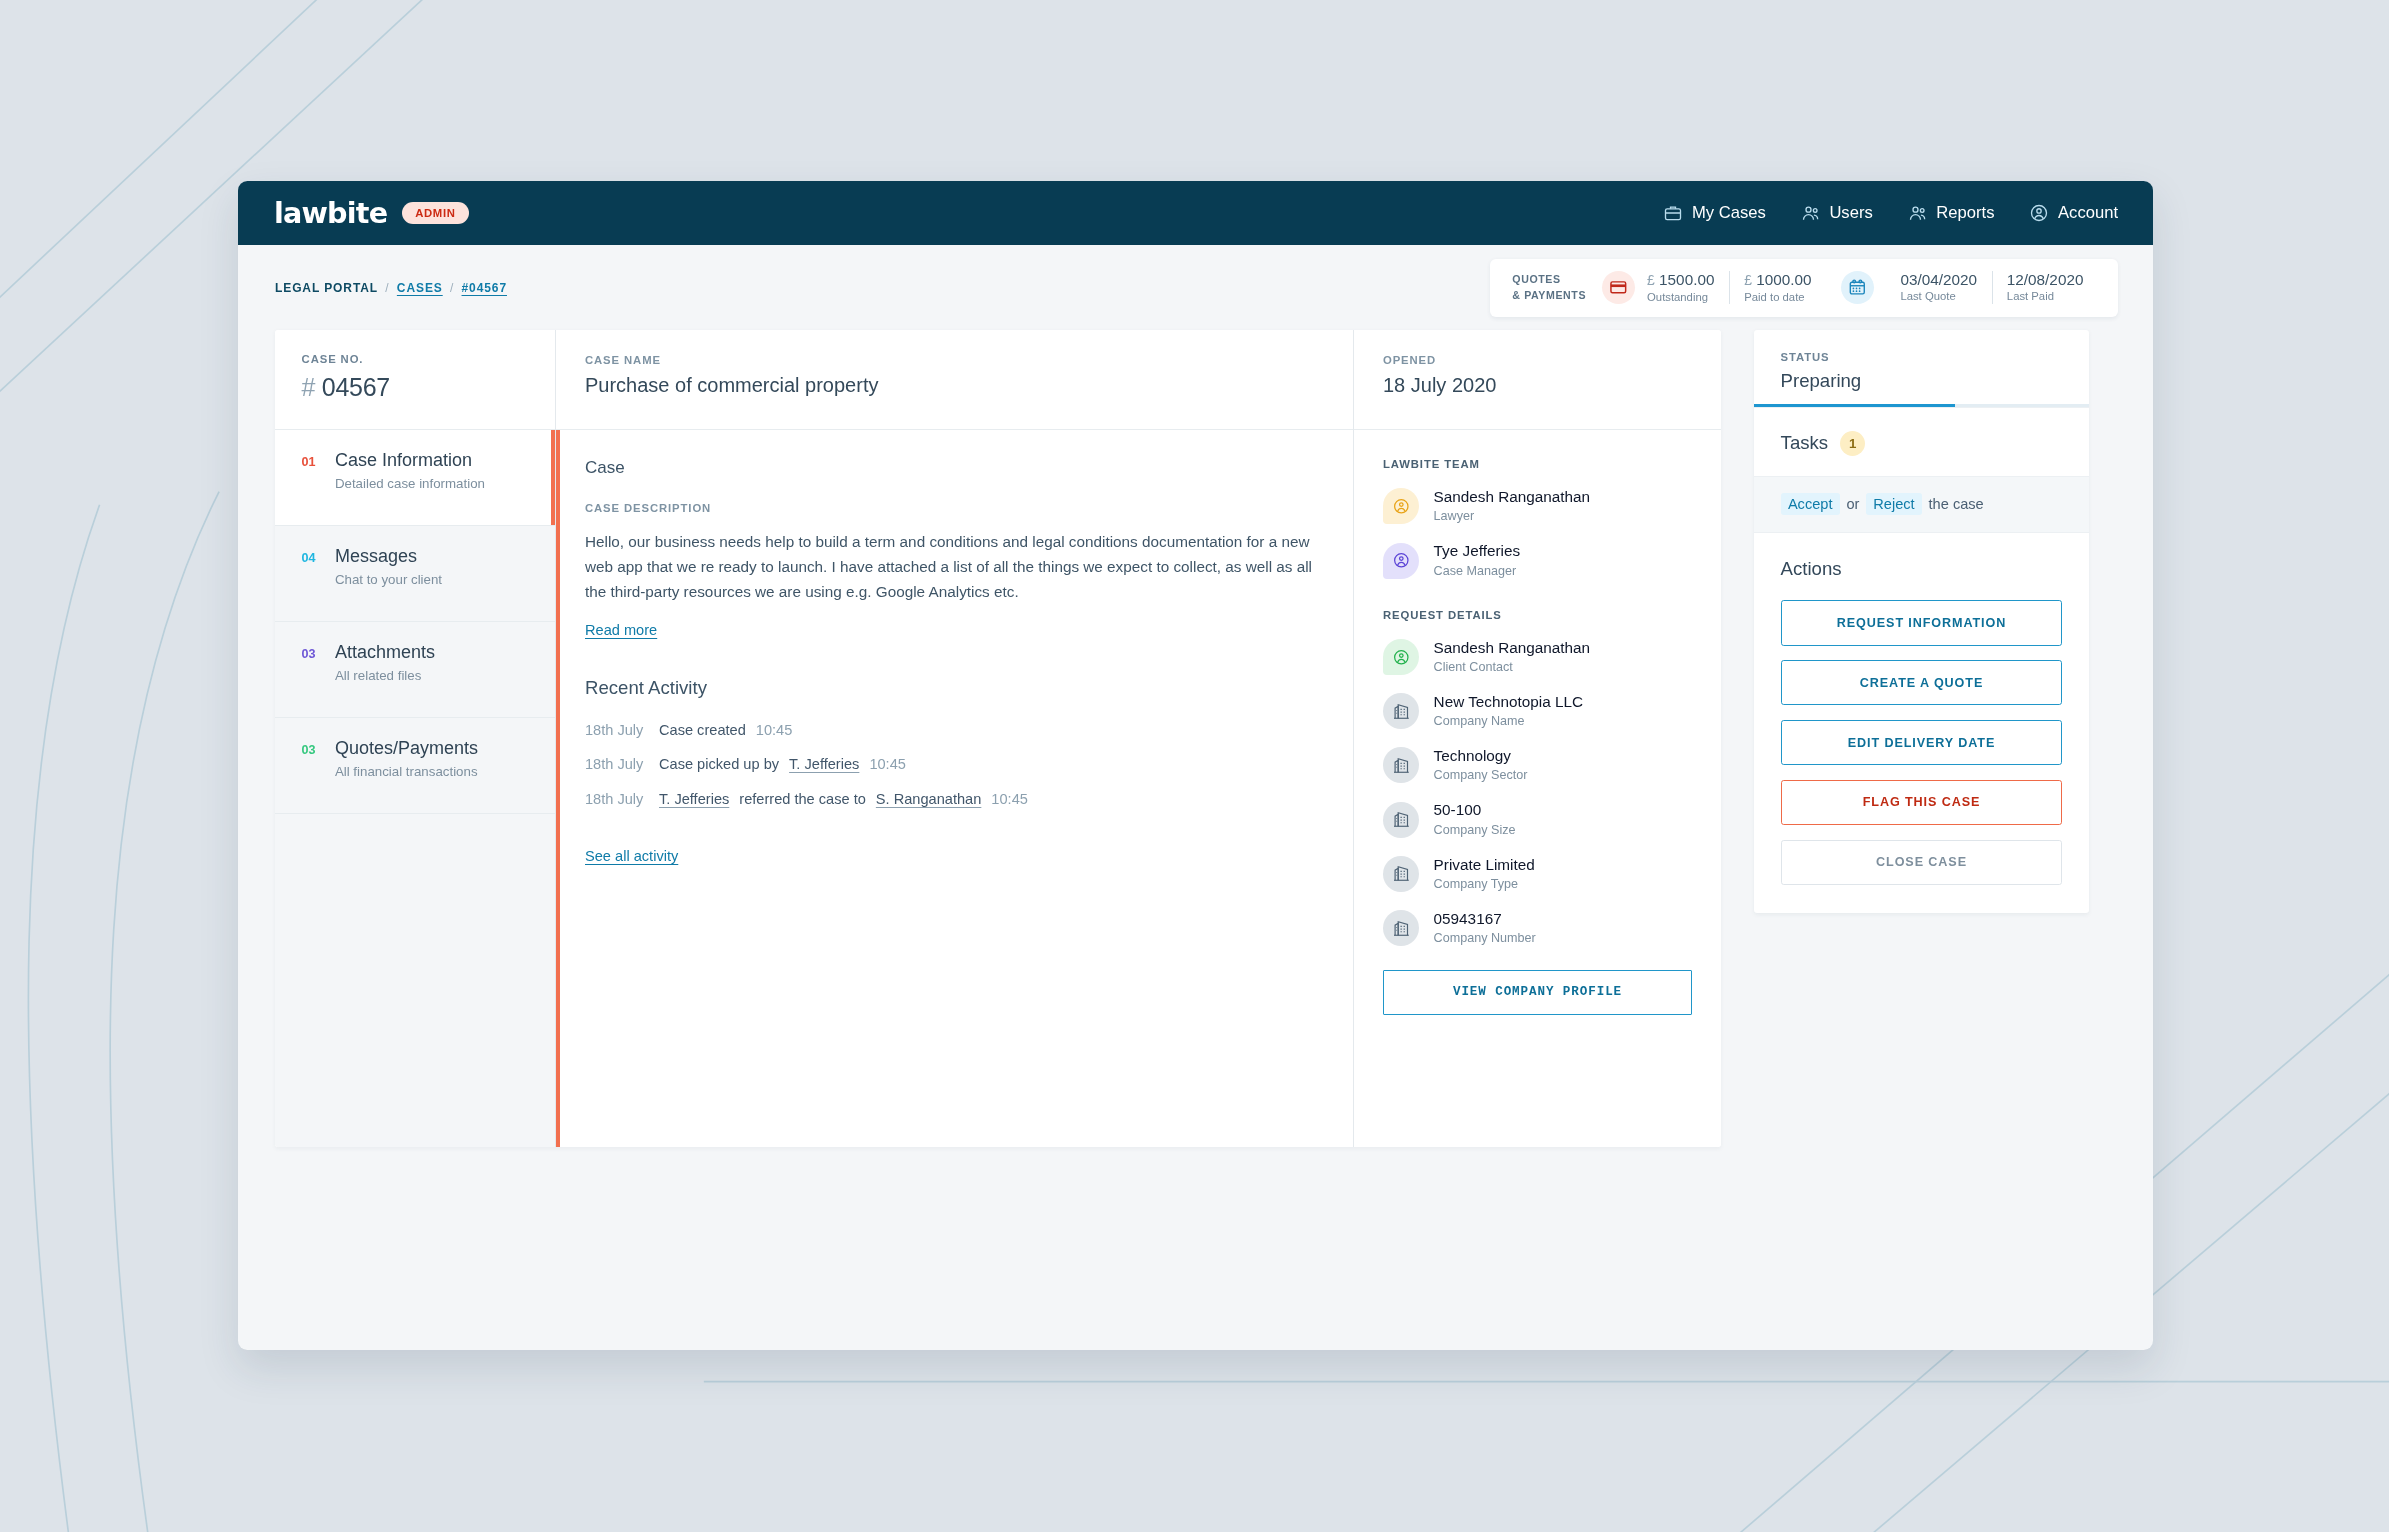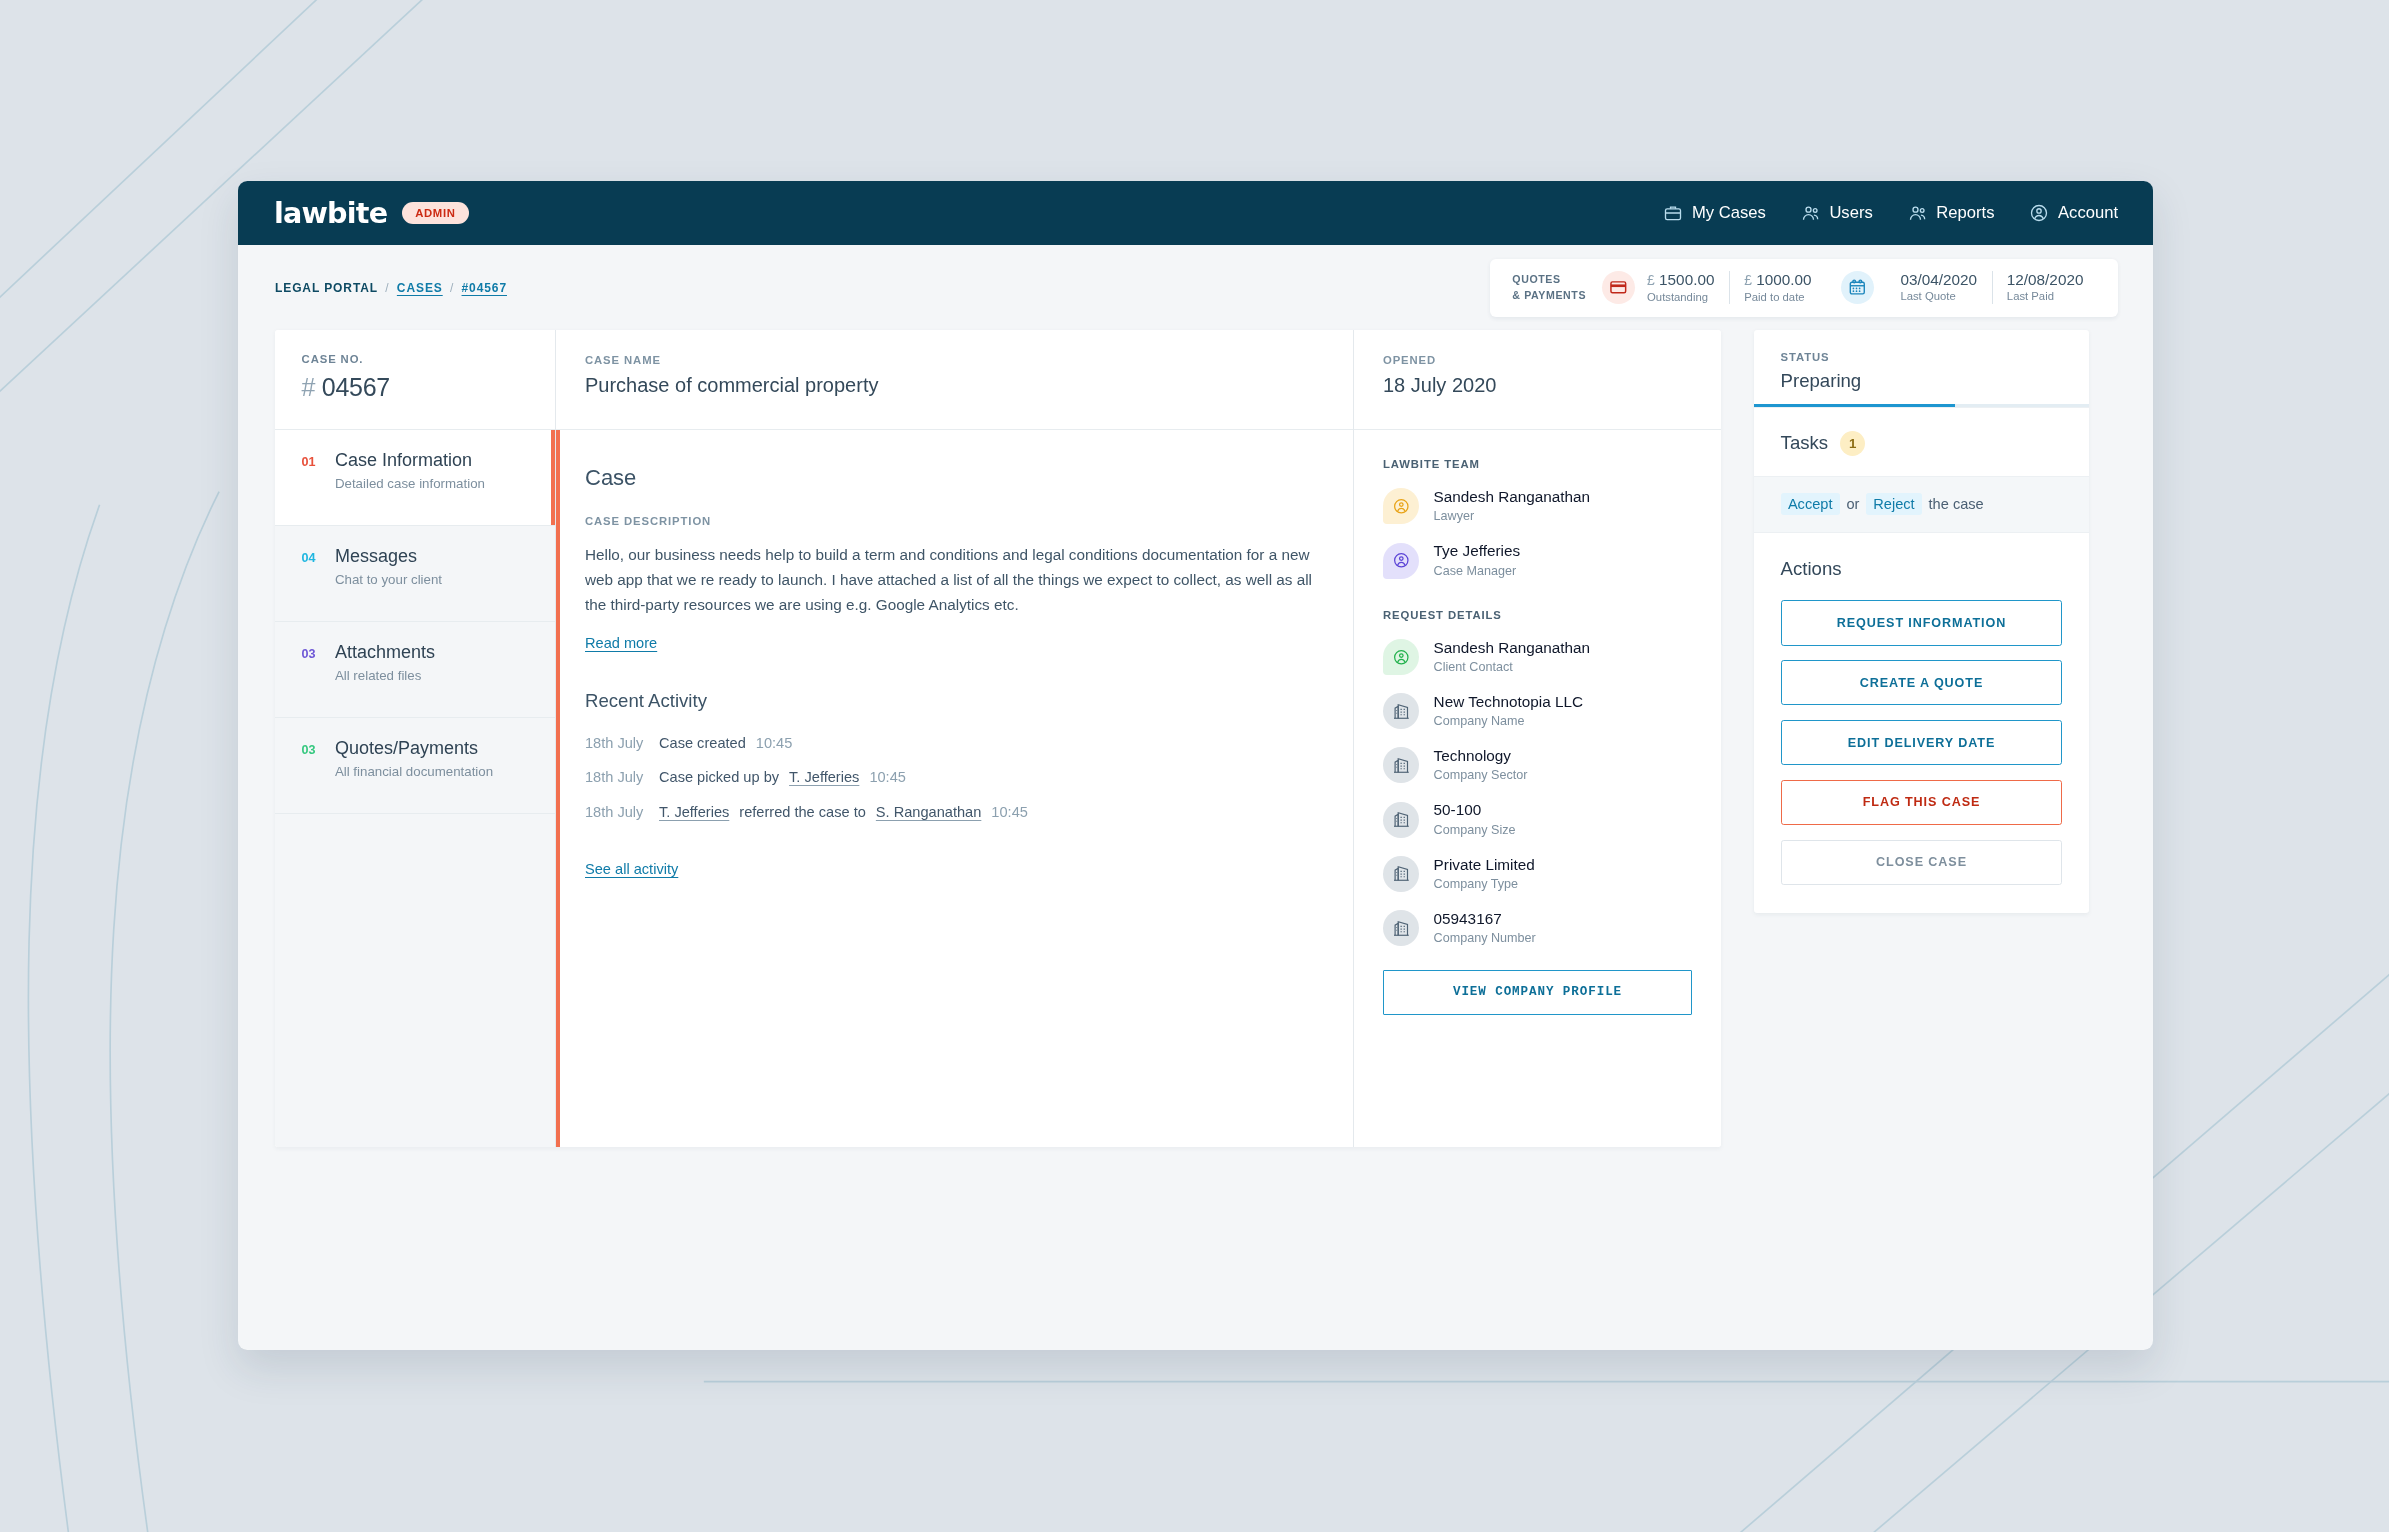--- a/index.html
+++ b/index.html
@@ -216,21 +216,21 @@
 
   .case-body { padding: 28px 29px 0 29px; position: relative; }
   .case-body::before {
     content: "";
     position: absolute;
     left: 0; top: 0;
     width: 4px;
     height: 857px;
     background: #f2704f;
   }
-  .sec-h { font-size: 22px; color: #3c5366; margin-bottom: 24px; margin-top: 7px; }
+  .sec-h { font-size: 17px; color: #3c5366; margin-bottom: 24px; }
   .sec-mini {
     font-size: 11.3px; font-weight: 700; letter-spacing: 0.9px;
     color: #7e93a3; margin-bottom: 16px;
   }
   .case-desc {
     font-size: 15.3px;
     line-height: 1.62;
     color: #3f5567;
     max-width: 731px;
     margin-bottom: 18px;
@@ -529,21 +529,21 @@
           <div>
             <div class="nci-title">Attachments</div>
             <div class="nci-sub">All related files</div>
           </div>
         </div>
 
         <div class="nav-case-item">
           <div class="nci-num" style="color:#35c87f">03</div>
           <div>
             <div class="nci-title">Quotes/Payments</div>
-            <div class="nci-sub">All financial documentation</div>
+            <div class="nci-sub">All financial transactions</div>
           </div>
         </div>
 
         <div class="left-filler"></div>
       </div>
 
       <div class="panel-case">
         <div class="case-head">
           <div class="mini-label">CASE NAME</div>
           <div class="case-name">Purchase of commercial property</div>

